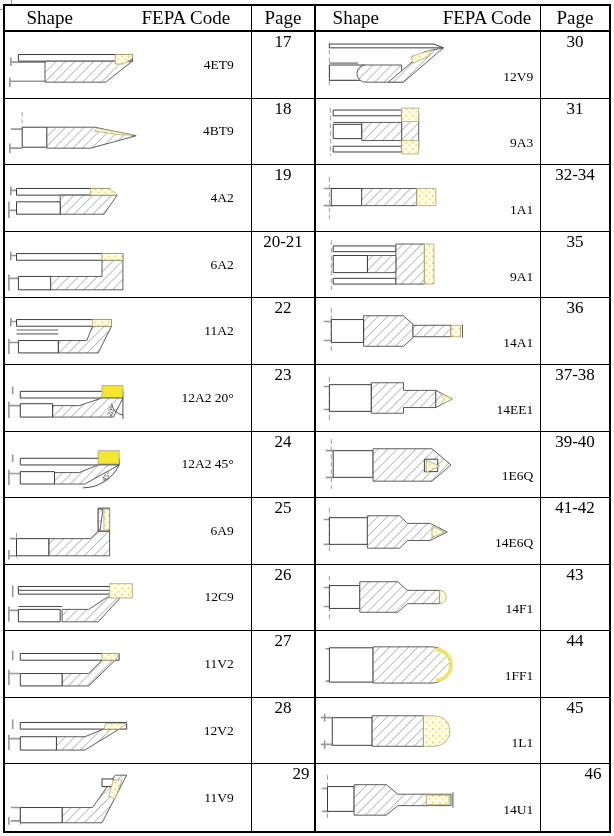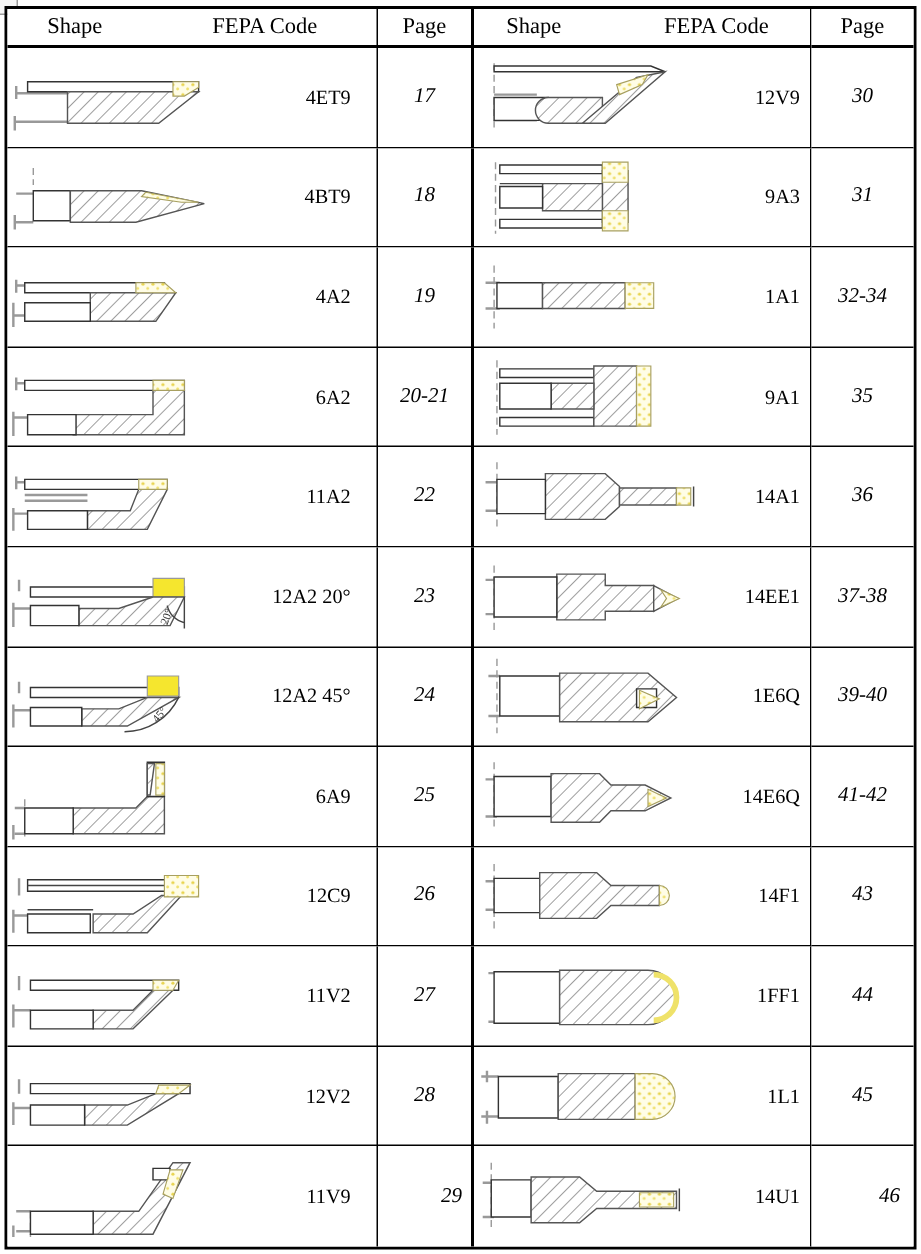--- a/index.html
+++ b/index.html
@@ -9,29 +9,29 @@
     position:absolute;left:3px;top:4px;width:608px;height:829px;
     border:2px solid #000;box-sizing:border-box;
     display:grid;
     grid-template-columns:247px 64px 225px 68px;
     grid-template-rows:26px repeat(12,1fr);
   }
   .cell{border-right:1px solid #000;border-bottom:1px solid #000;box-sizing:border-box;position:relative;overflow:hidden;background:#fff;}
   .cell.c2{border-right:2px solid #000;}
   .cell.c4{border-right:none;}
   .cell.lastrow{border-bottom:none;padding-left:36px;}
-  .hcell{border-bottom:2px solid #000;display:flex;align-items:center;font-size:15px;gap:47px;}
+  .hcell{border-bottom:2px solid #000;display:flex;align-items:center;font-size:19px;gap:47px;}
   .hcell .h-shape{width:45%;text-align:center;}
   .hcell .h-fepa{width:55%;text-align:left;}
   .hcell.pagecol{justify-content:center;}
   .drawing{position:absolute;left:2px;top:50%;transform:translateY(-50%);}
   .code-label{position:absolute;top:50%;transform:translateY(-50%);text-align:right;font-size:13.5px;}
   .wide-left .code-label{left:55%;width:38%;}
-  .wide-right .code-label{left:60%;width:37%;}
-  .page-cell{display:flex;align-items:center;justify-content:center;font-size:14px;font-style:italic;}
+  .wide-right .code-label{left:60%;width:37%;margin-top:12px;}
+  .page-cell{display:flex;align-items:flex-start;justify-content:center;font-size:17px;}
   
   .ph{fill:url(#hatch);stroke:#555;stroke-width:1;}
   .py{fill:url(#dots);stroke:#a8a060;stroke-width:0.8;}
   .pY{fill:#f5e62e;stroke:#999;stroke-width:0.8;}
   .pw{fill:#fff;stroke:#333;stroke-width:1;}
   .pl{fill:none;stroke:#999;stroke-width:1.7;}
   .pk{fill:none;stroke:#444;stroke-width:1;}
   .pdash{fill:none;stroke:#999;stroke-width:1;stroke-dasharray:5 3;}
   .ptxt{font-size:8px;fill:#333;font-family:"Liberation Serif",serif;}
 </style>

